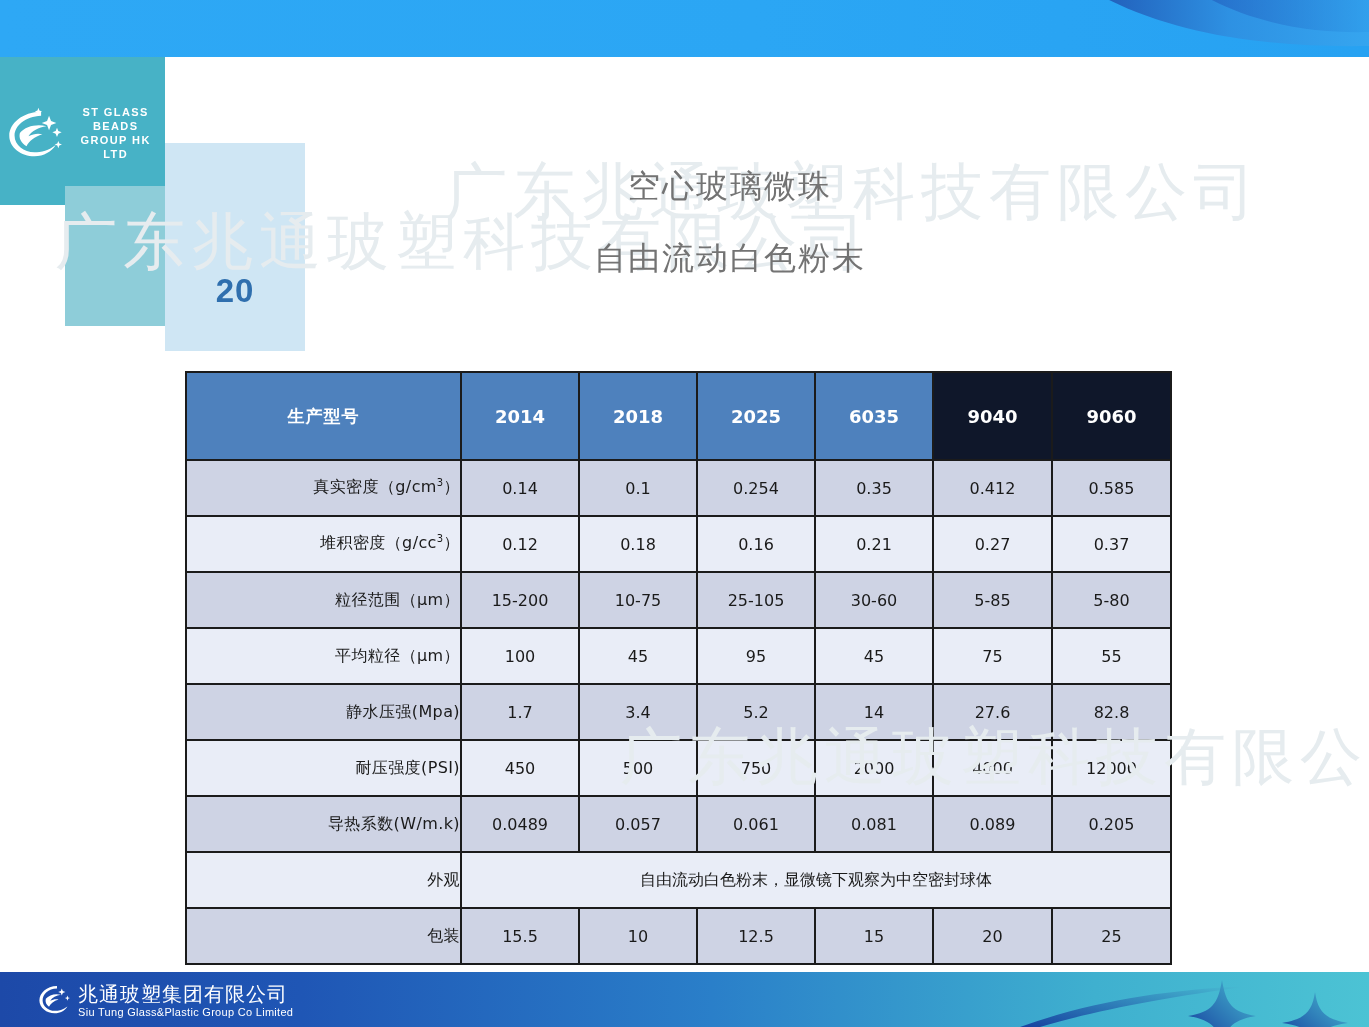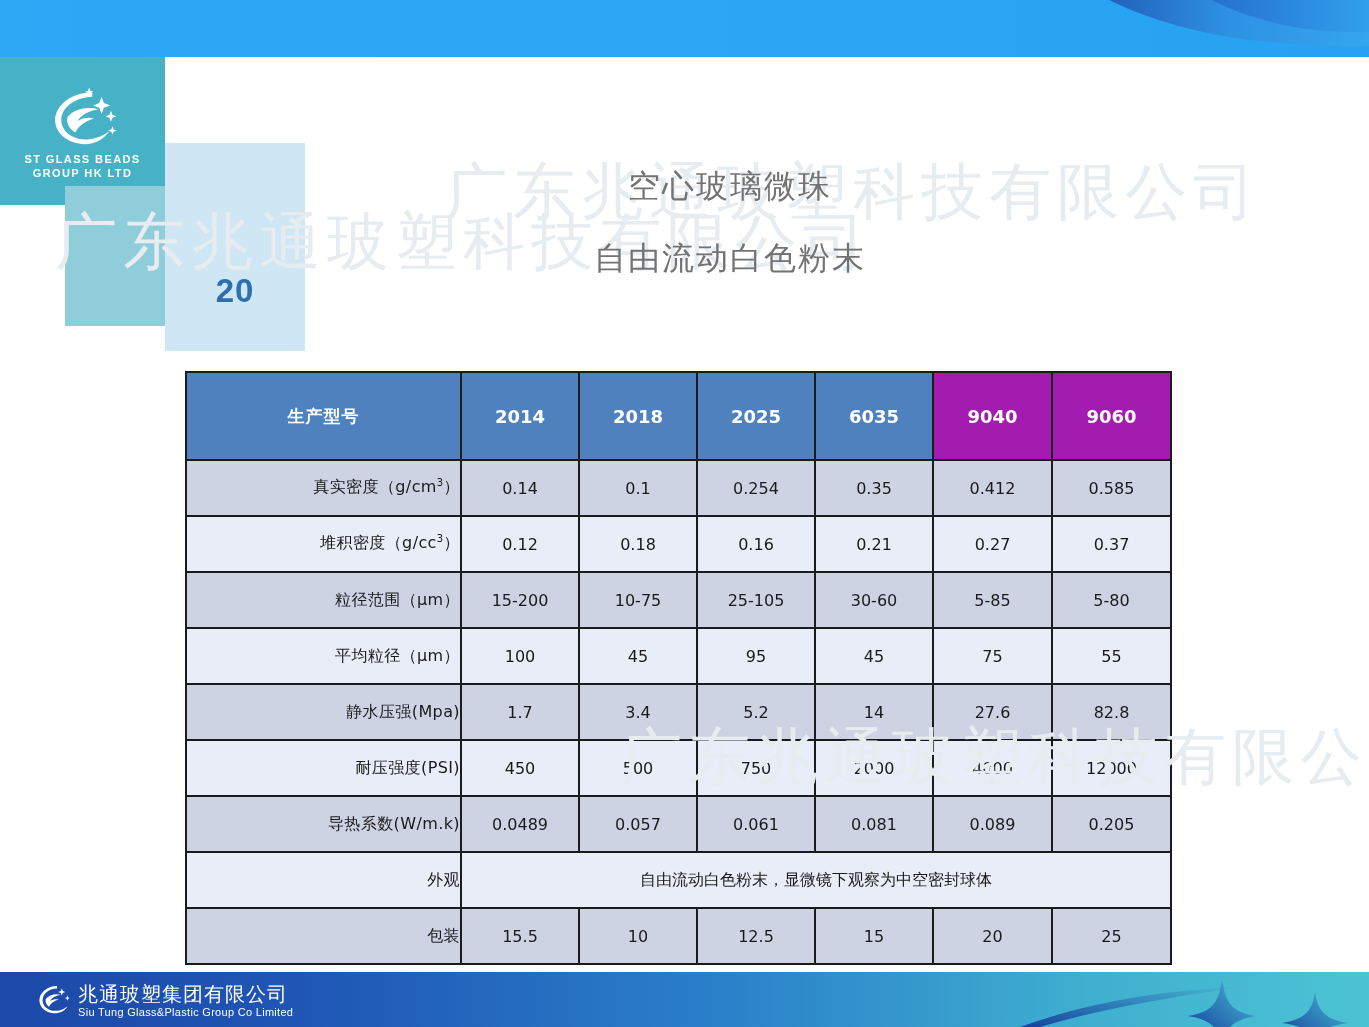--- a/index.html
+++ b/index.html
@@ -17,21 +17,21 @@
   .top-band .bg{
     position:absolute;inset:0;
     background:linear-gradient(90deg,#2ea8f5 0%,#2ba6f4 55%,#27a2f2 100%);
   }
   .top-band svg{position:absolute;left:0;top:0;}
 
   
   .logo-block{
     position:absolute;left:0;top:57px;width:165px;height:148px;
     background:#47b2c6;
-    display:flex;flex-direction:column;align-items:center;justify-content:center;
+    display:flex;align-items:center;justify-content:center;
   }
   .logo-mark{width:78px;height:62px;margin-top:4px;}
   .logo-text{
     margin-top:4px;text-align:center;color:#ffffff;
     font-size:11px;font-weight:bold;letter-spacing:1.4px;line-height:14px;
   }
 
   
   .sq-teal{
     position:absolute;left:65px;top:186px;width:100px;height:140px;
@@ -74,21 +74,21 @@
     font-size:16px;color:#1a1a1a;
     padding:0;height:54px;
     font-family:"DejaVu Sans","Liberation Sans",sans-serif;
   }
   thead th{
     height:86px;color:#ffffff;font-weight:bold;font-size:18px;
     background:#4e81bd;
     margin-top:8px;
   }
   thead th.first{font-size:17px;letter-spacing:1px;}
-  thead th.bright{background:#a21caf;}
+  thead th.bright{background:#0f172a;}
   tbody tr.odd td{background:#ced3e4;}
   tbody tr.even td{background:#e9edf7;}
   tbody td.label{font-size:16px;letter-spacing:.4px;text-align:right;}
   sup{font-size:10px;vertical-align:super;}
 
   
   .footer{
     position:absolute;left:0;top:972px;width:1369px;height:55px;overflow:hidden;
   }
   .footer .fbg{

